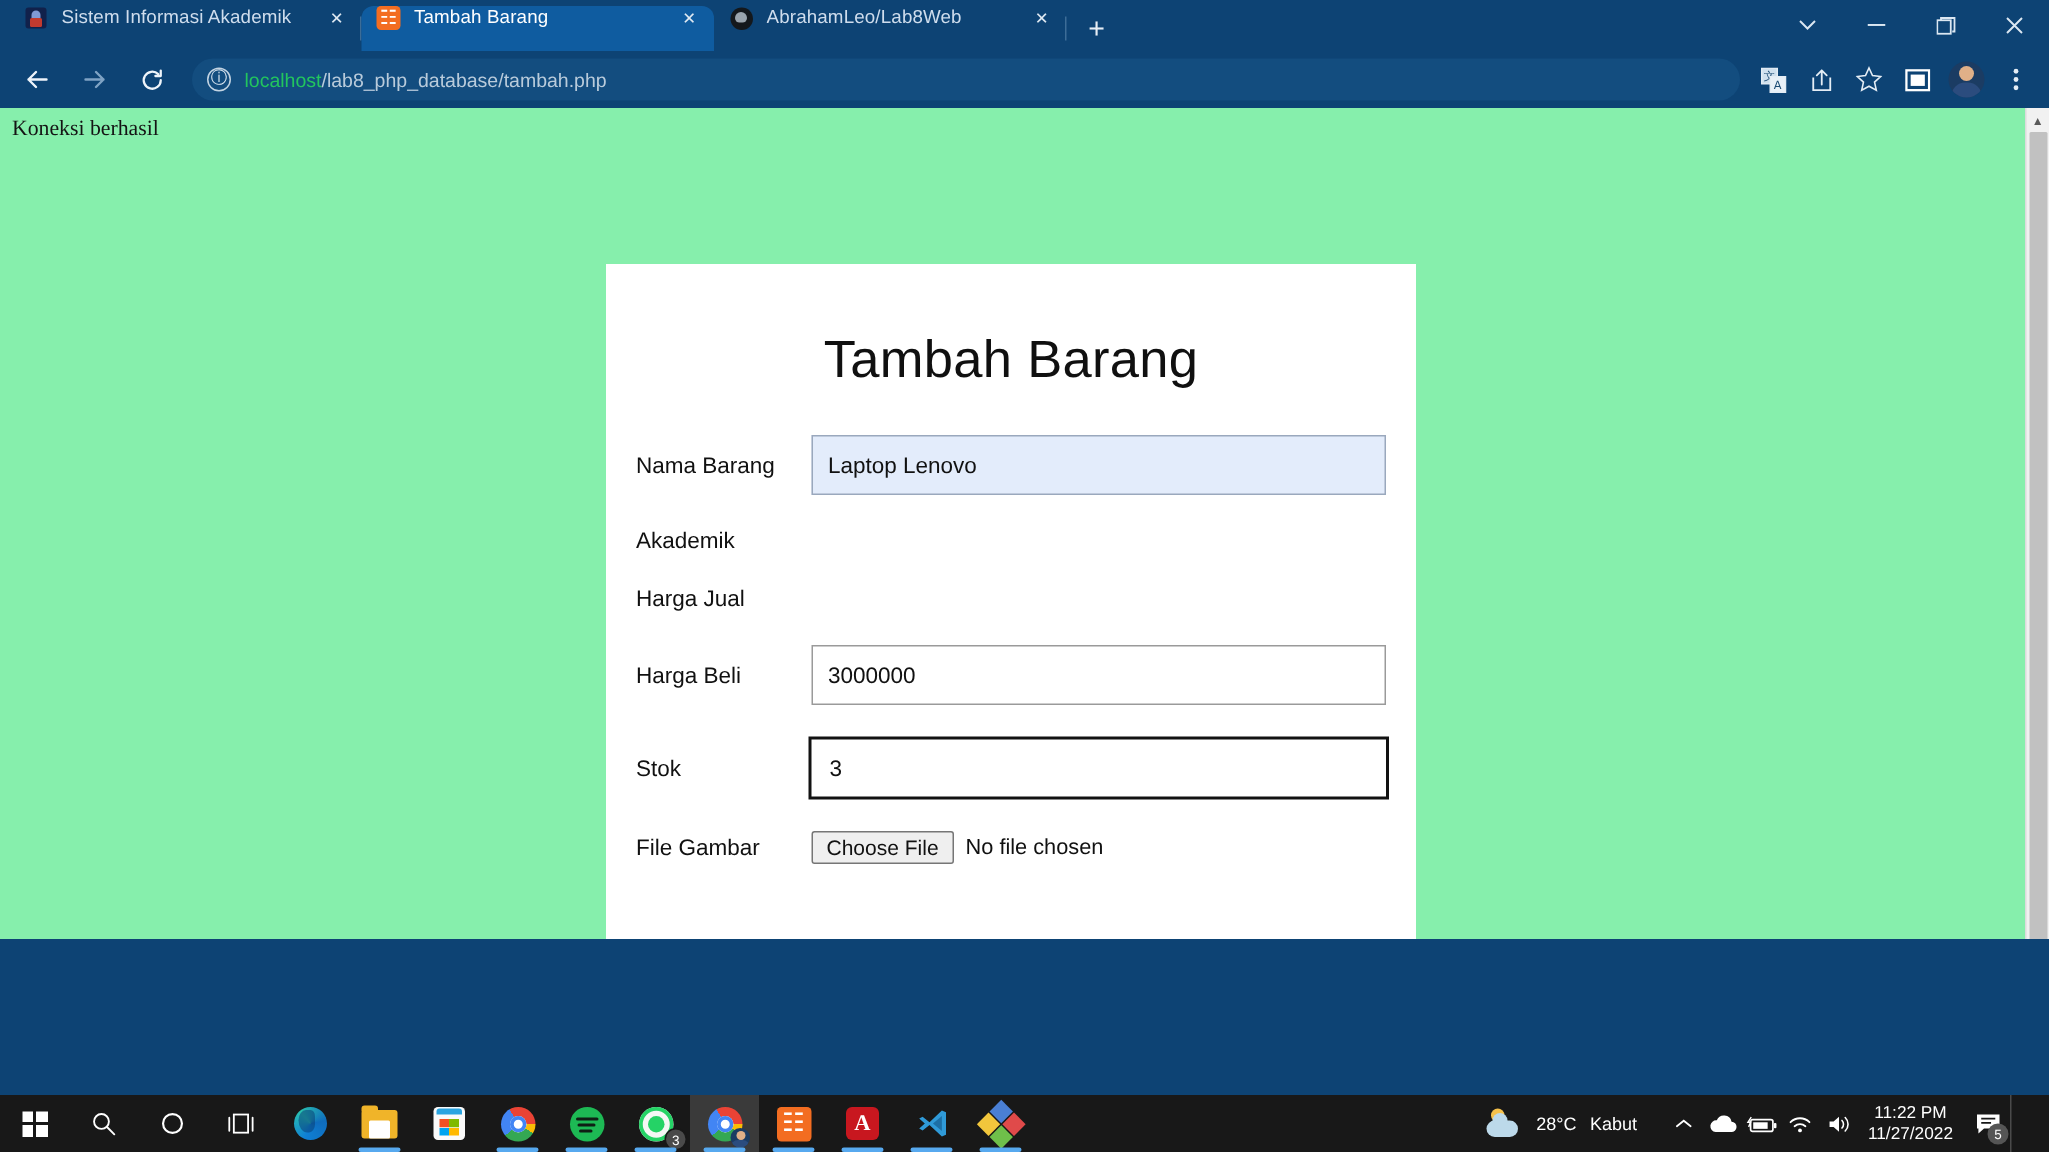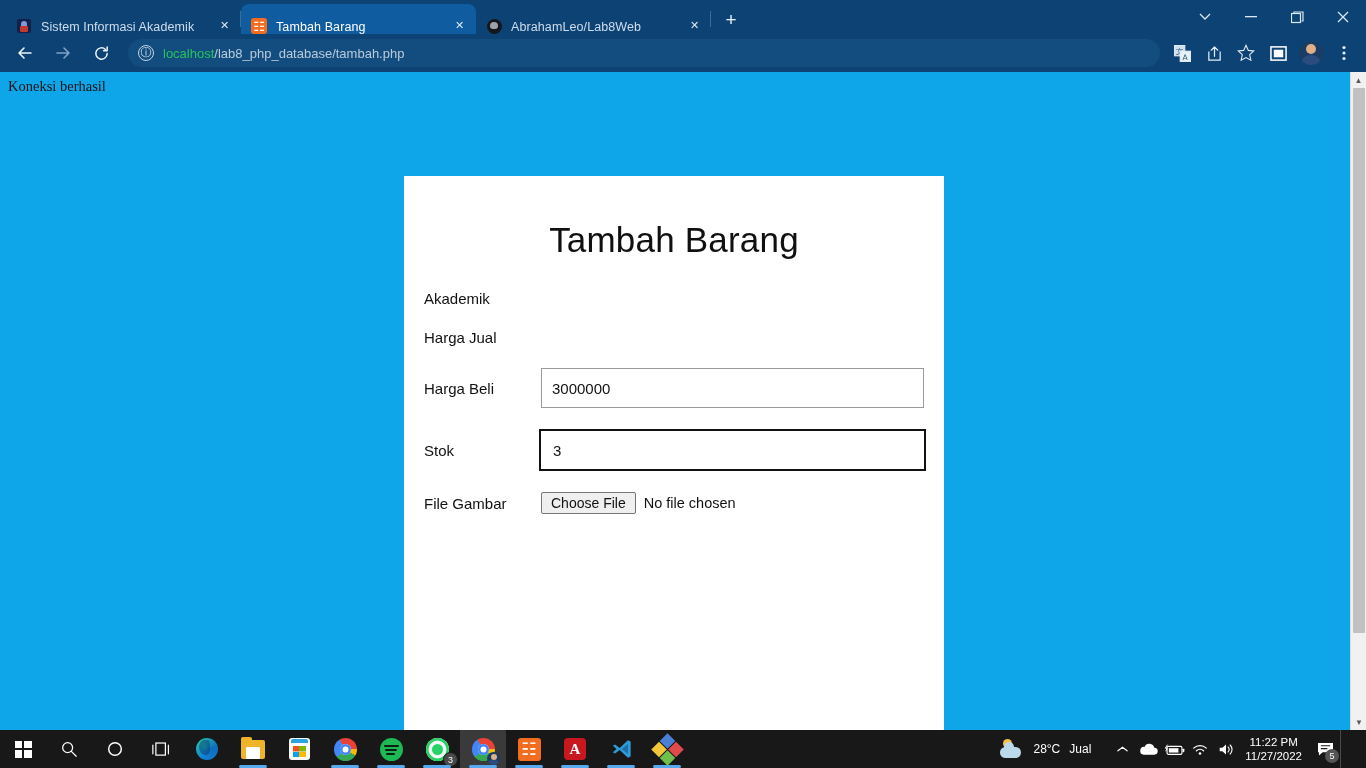--- a/index.html
+++ b/index.html
@@ -12,21 +12,21 @@
 
   
   .browser { width: 1366px; height: 730px; background: #0d4374; position: relative; }
 
   .tabstrip {
     height: 34px; display: flex; align-items: flex-end;
     padding-left: 6px; position: relative;
   }
   .tab {
     height: 30px; width: 235px;
-    display: flex; align-items: flex-end;
+    display: flex; align-items: flex-start;
     border-radius: 8px 8px 0 0;
     padding: 0 8px 0 10px;
     position: relative;
     color: #cfdded; font-size: 12px;
   }
   .tab.inactive { background: transparent; }
   .tab.inactive::after {
     content: ""; position: absolute; right: 0; top: 7px;
     height: 16px; width: 1px; background: #3d6d97;
   }
@@ -132,21 +132,21 @@
     content: ""; position: absolute; left: 7px; top: 3px;
     width: 10px; height: 10px; border-radius: 50%; background: #e0b088;
   }
   .avatar::after {
     content: ""; position: absolute; left: 2px; top: 14px;
     width: 20px; height: 12px; border-radius: 9px 9px 0 0; background: #2b4c7e;
   }
 
   
   .viewport {
-    height: 658px; background: #0ea5e9; position: relative; overflow: hidden;
+    height: 554px; background: #86efac; position: relative; overflow: hidden;
   }
   .page-note {
     padding: 6px 8px 0 8px; font-size: 14.5px; color: #141414;
     font-family: "Liberation Serif", serif;
   }
   .card {
     position: absolute; left: 404px; top: 104px;
     width: 540px; min-height: 554px; background: #ffffff;
     padding: 44px 20px 0 20px;
   }
@@ -432,20 +432,24 @@
     </div>
   </div>
 
   <div class="viewport">
 
     <div class="page-note">Koneksi berhasil</div>
 
     <div class="card">
       <h1>Tambah Barang</h1>
 
+      <div class="frow">
+        <div class="flabel">Nama Barang</div>
+        <input class="finput autofill" type="text" value="Laptop Lenovo" style="">
+      </div>
 
       <div class="frow">
         <div class="flabel">Akademik</div>
       </div>
 
       <div class="frow">
         <div class="flabel">Harga Jual</div>
       </div>
 
       <div class="frow">
@@ -571,21 +575,21 @@
     </div>
   </div>
 
   <div class="tb-right">
     <div class="weather">
       <span class="wicon">
         <span class="moon"></span>
           <span class="cloud"></span>
       </span>
       <span class="wtemp">28°C</span>
-      <span>Jual</span>
+      <span>Kabut</span>
     </div>
 
     <div class="tray-icon">
       <svg width="11" height="8" viewBox="0 0 12 8">
         <path d="M1 6l5-4 5 4" stroke="#ffffff" stroke-width="1.3" fill="none" stroke-linecap="round"></path>
       </svg>
     </div>
 
     <div class="tray-icon">
       <svg width="19" height="13" viewBox="0 0 22 14">

